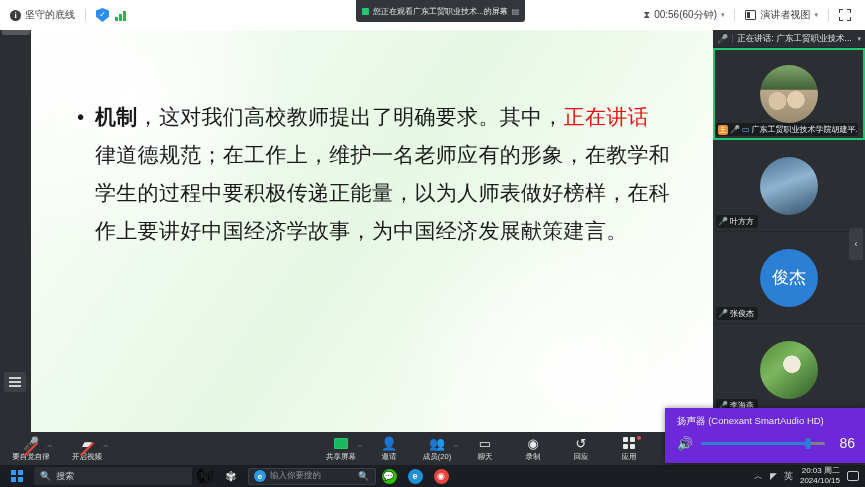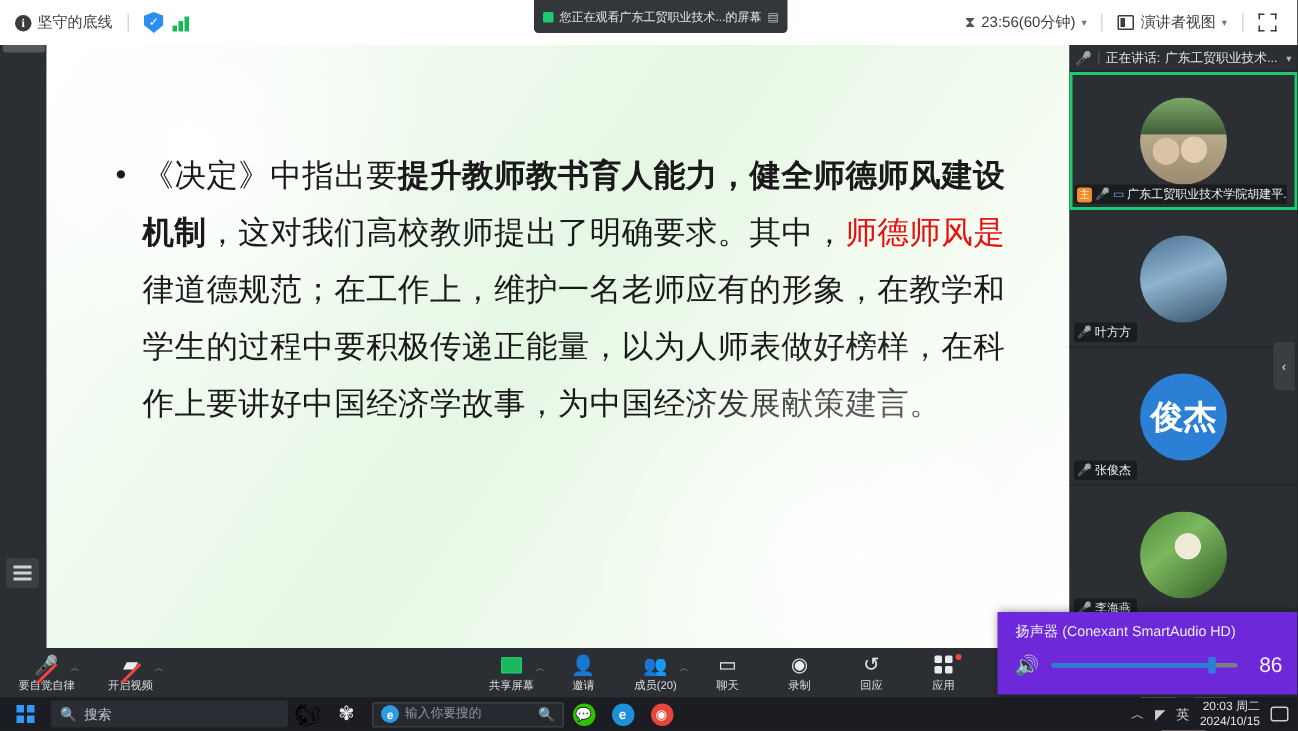--- a/index.html
+++ b/index.html
@@ -146,21 +146,21 @@
   .tile {
     position: relative; height: 92px; width: 152px;
     border-bottom: 1px solid #23262a; overflow: hidden;
   }
   .tile.active { outline: 2px solid #1fc971; outline-offset: -2px; }
   .avatar {
     position: absolute; left: 50%; top: 50%; transform: translate(-50%,-50%);
     width: 58px; height: 58px; border-radius: 50%; overflow: hidden;
   }
   .av-initials {
-    background: #2b7fd4; color: #fff; font-size: 22px; font-weight: 700;
+    background: #2b7fd4; color: #fff; font-size: 17px; font-weight: 400;
     display: flex; align-items: center; justify-content: center;
     font-family: "DejaVu Sans", sans-serif;
   }
   .av-pic1 { background:
       radial-gradient(circle at 30% 62%, #d9c3a4 0 16%, transparent 17%),
       radial-gradient(circle at 62% 60%, #e2cdb1 0 17%, transparent 18%),
       linear-gradient(#7fa86a, #43603a 42%, #b9a98c 43%, #9c8b70); }
   .av-pic2 { background: linear-gradient(160deg,#4a6f92,#8fb4cf 45%,#324f6b); }
   .av-pic3 { background:
       radial-gradient(circle at 55% 40%, #f0ead9 0 18%, transparent 19%),
@@ -300,21 +300,21 @@
       <span class="signal">
           <i></i>
           <i></i>
           <i></i>
         </span>
     </div>
 
     <div class="topbar-right">
       <div class="tr-group">
         <span class="hourglass">⧗</span>
-        <span>23:56(60分钟)</span>
+        <span>00:56(60分钟)</span>
         <span class="caret">▾</span>
       </div>
       <div class="vsep"></div>
       <div class="tr-group">
         <span class="view-ic"></span>
         <span>演讲者视图</span>
         <span class="caret">▾</span>
       </div>
       <div class="vsep"></div>
       <div class="tr-group">
@@ -341,22 +341,21 @@
         <i></i>
         <i></i>
     </div>
   </div>
 
   <div class="slide">
     <div class="slide-body">
       <div class="bullet-row">
         <div class="bullet-dot">•</div>
         <div id="slide-lines">
-            <div class="slide-text"><span>《决定》中指出要</span><b>提升教师教书育人能力，健全师德师风建设</b></div>
-            <div class="slide-text"><b>机制</b><span>，这对我们高校教师提出了明确要求。其中，</span><span class="red">师德师风是</span></div>
+            <div class="slide-text"><b>机制</b><span>，这对我们高校教师提出了明确要求。其中，</span><span class="red">正在讲话</span></div>
             <div class="slide-text"><span>律道德规范；在工作上，维护一名老师应有的形象，在教学和</span></div>
             <div class="slide-text"><span>学生的过程中要积极传递正能量，以为人师表做好榜样，在科</span></div>
             <div class="slide-text"><span>作上要讲好中国经济学故事，为中国经济发展献策建言。</span></div>
           </div>
       </div>
     </div>
   </div>
 
   <div class="rpanel">
     <div class="speaking-bar">

